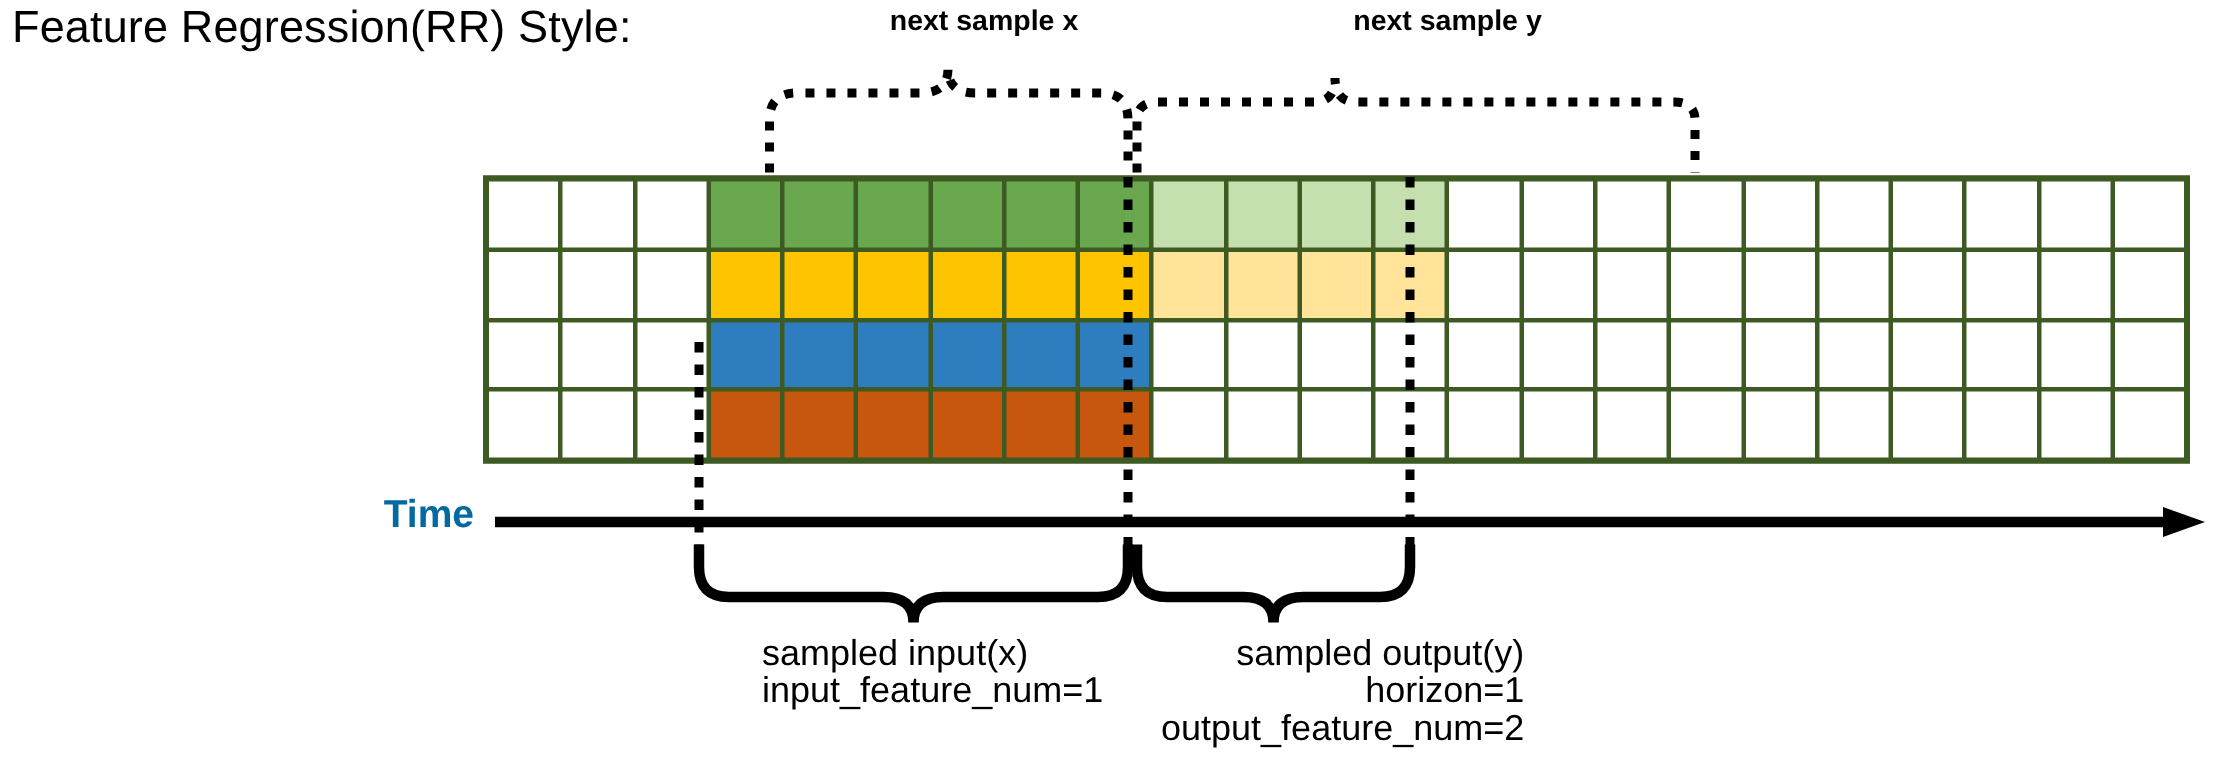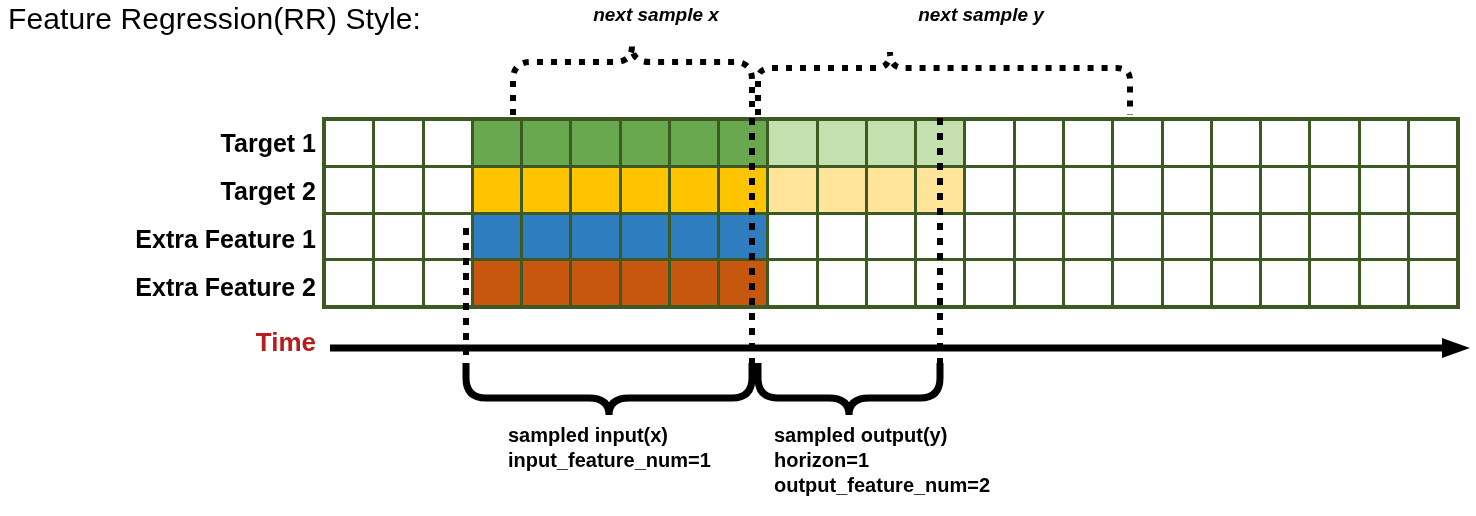--- a/index.html
+++ b/index.html
@@ -30,28 +30,27 @@
     font-weight: 500;
     color: #000000;
     letter-spacing: 0.1px;
     white-space: nowrap;
   }
 
   
   .top-label {
     position: absolute;
     font-size: 19px;
-    font-style: italic;
     font-weight: 600;
     color: #000000;
     white-space: nowrap;
     text-align: center;
   }
   #label-next-x { left: 513px; top: 4px; width: 286px; }
-  #label-next-y { left: 792px; top: 4px; width: 378px; }
+  #label-next-y { left: 776px; top: 4px; width: 378px; }
 
   
   .row-label {
     position: absolute;
     right: 0px;
     width: 300px;
     text-align: right;
     font-size: 25px;
     font-weight: bold;
     color: #000000;
@@ -99,21 +98,21 @@
 
   
   #time-label {
     position: absolute;
     left: 150px;
     top: 327px;
     width: 166px;
     text-align: right;
     font-size: 26px;
     font-weight: bold;
-    color: #b91c1c;
+    color: #0369a1;
     white-space: nowrap;
   }
   #time-arrow {
     position: absolute;
     left: 330px;
     top: 337px;
     width: 1140px;
     height: 22px;
   }
 
@@ -122,46 +121,40 @@
     position: absolute;
     left: 0; top: 0;
     width: 1476px;
     height: 516px;
     pointer-events: none;
   }
 
   
   .annot {
     position: absolute;
-    font-size: 20px;
-    font-weight: bold;
+    font-size: 24px;
+    font-weight: normal;
     color: #000000;
     line-height: 25px;
     white-space: nowrap;
   }
   #annot-input  { left: 508px; top: 423px; }
-  #annot-output { left: 774px; top: 423px; }
+  #annot-output { left: 774px; top: 423px; text-align: right; }
   .annot div { display: block; }
 </style>
 </head>
 <body>
 
 <div id="stage">
 
   <div class="title">Feature Regression(RR) Style:</div>
 
   <div class="top-label" id="label-next-x">next sample x</div>
   <div class="top-label" id="label-next-y">next sample y</div>
 
-  <div id="row-label-col">
-    <div class="row-label rl0">Target 1</div>
-    <div class="row-label rl1">Target 2</div>
-    <div class="row-label rl2">Extra Feature 1</div>
-    <div class="row-label rl3">Extra Feature 2</div>
-  </div>
 
   <div id="grid" style="background: rgb(61, 90, 34); border-color: rgb(61, 90, 34);">
       <div class="grid-row">
         <div class="cell" style="background: rgb(255, 255, 255);"></div>
         <div class="cell" style="background: rgb(255, 255, 255);"></div>
         <div class="cell" style="background: rgb(255, 255, 255);"></div>
         <div class="cell" style="background: rgb(106, 168, 79);"></div>
         <div class="cell" style="background: rgb(106, 168, 79);"></div>
         <div class="cell" style="background: rgb(106, 168, 79);"></div>
         <div class="cell" style="background: rgb(106, 168, 79);"></div>

